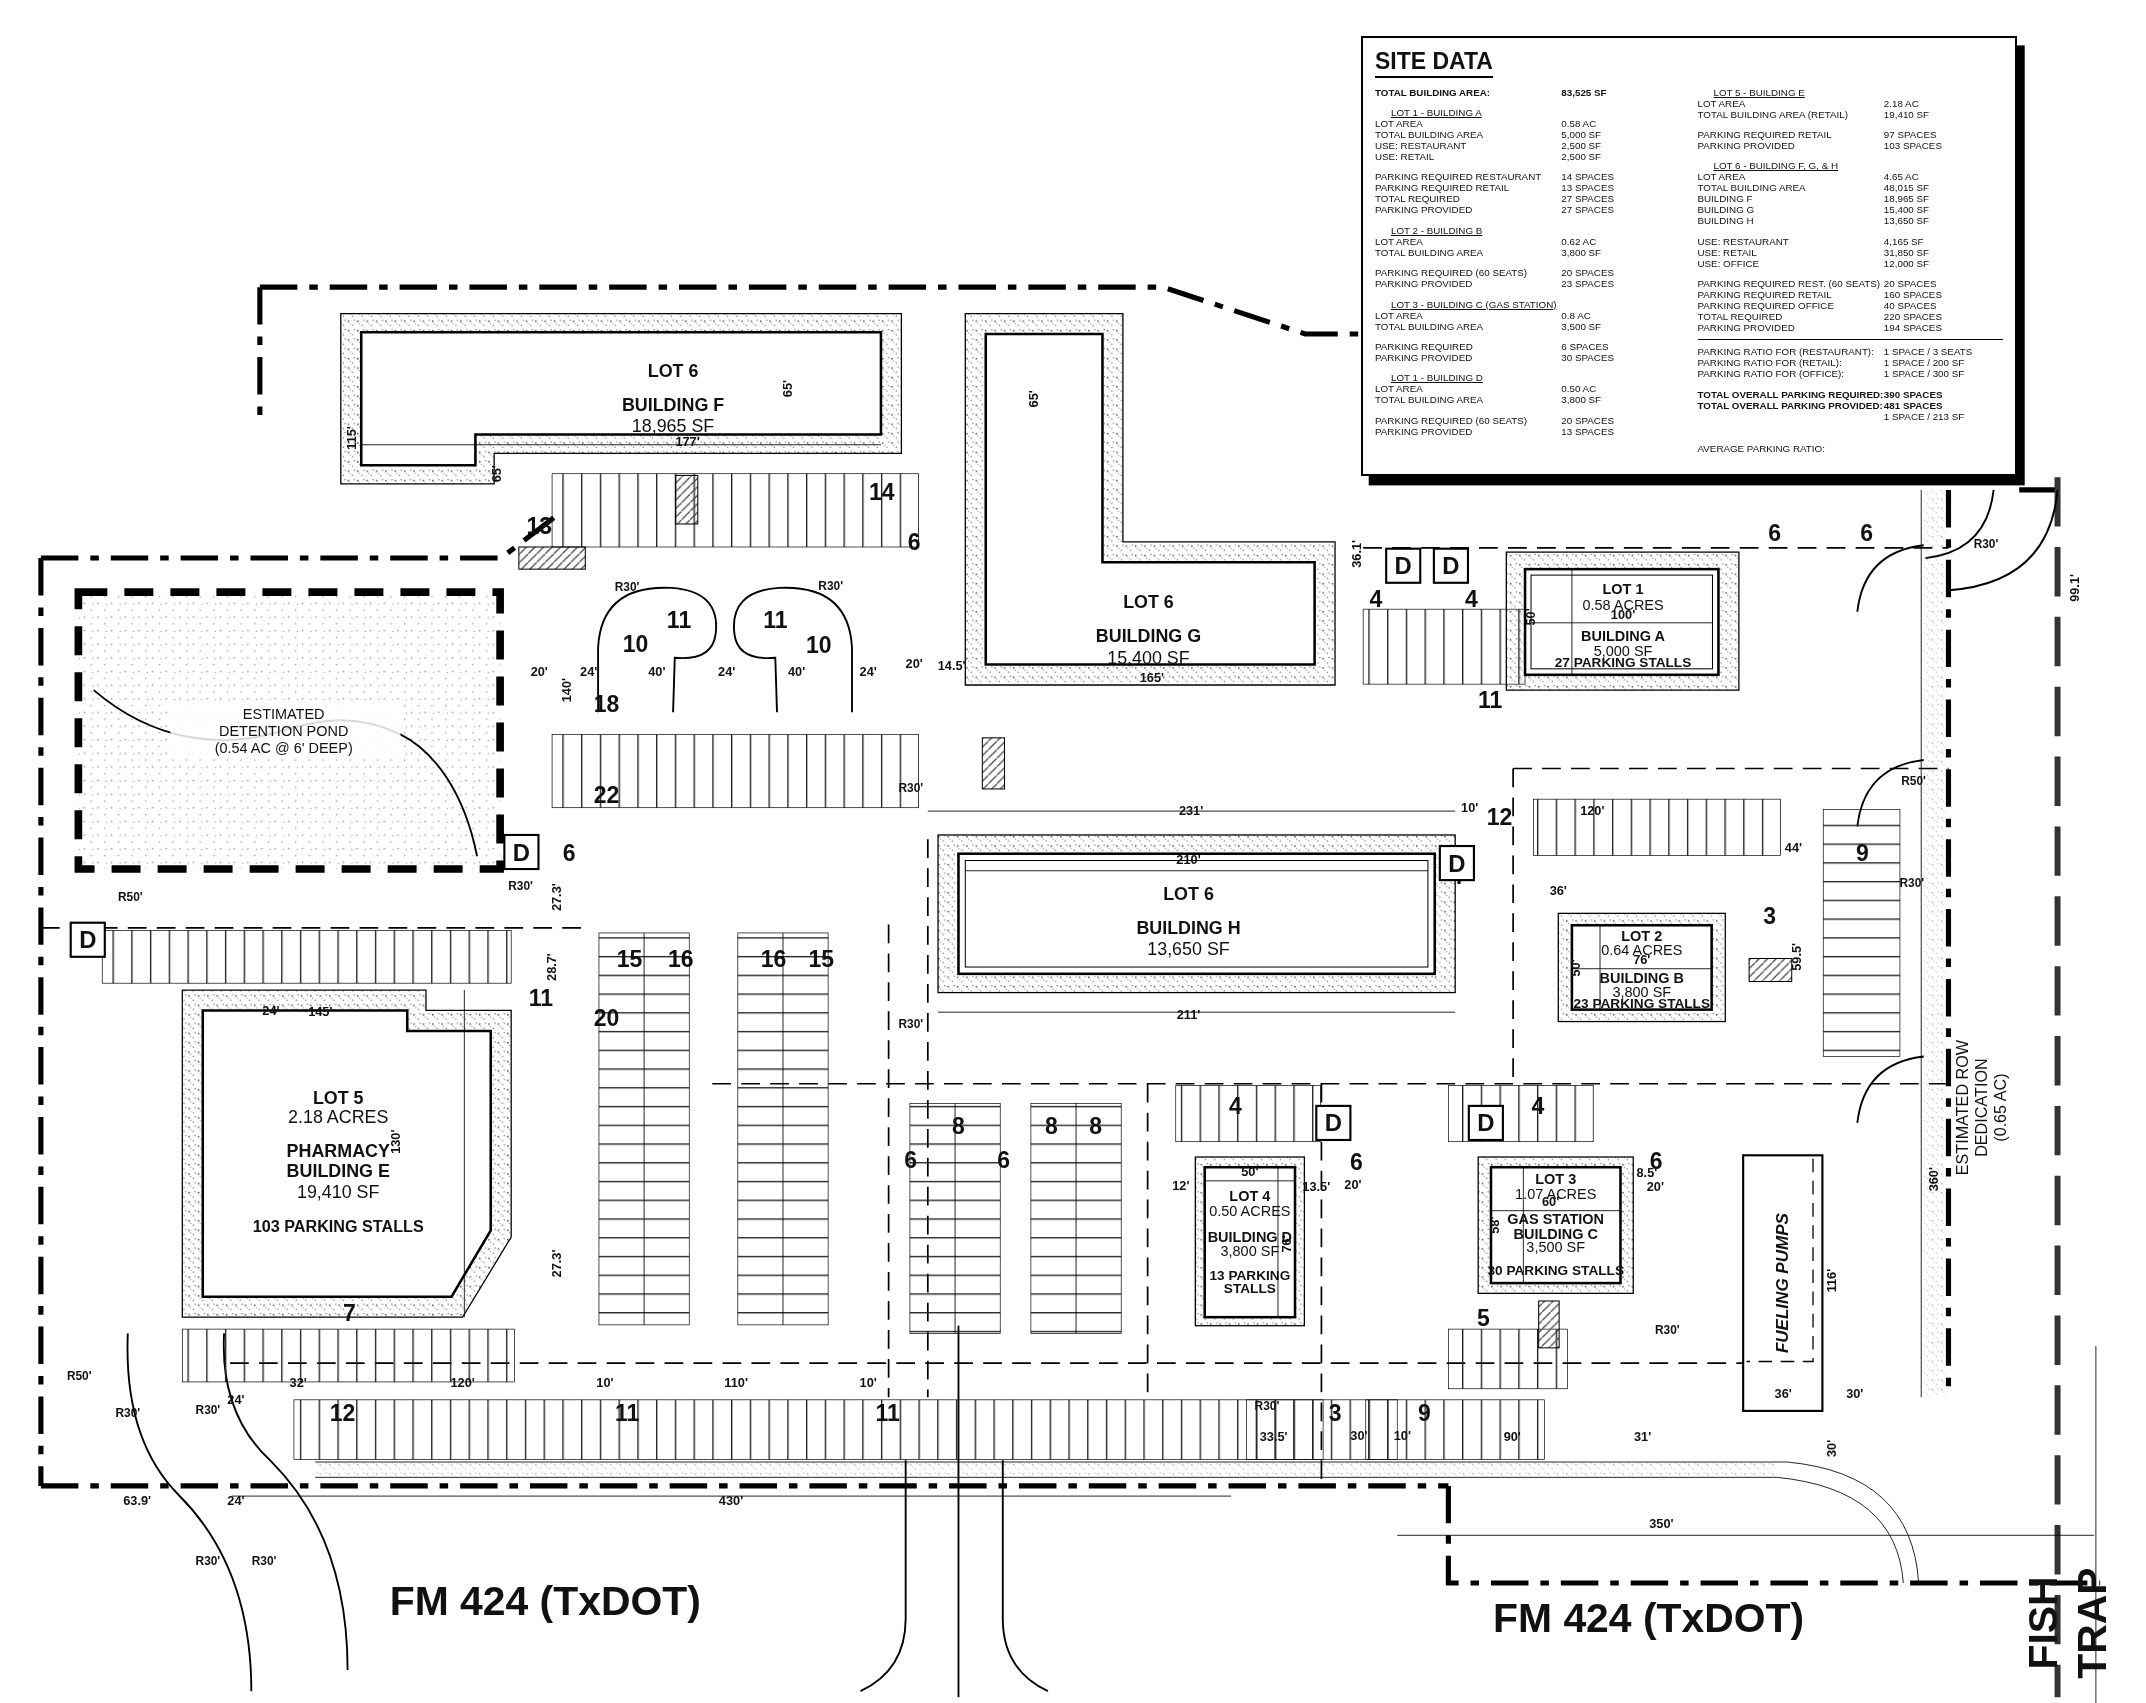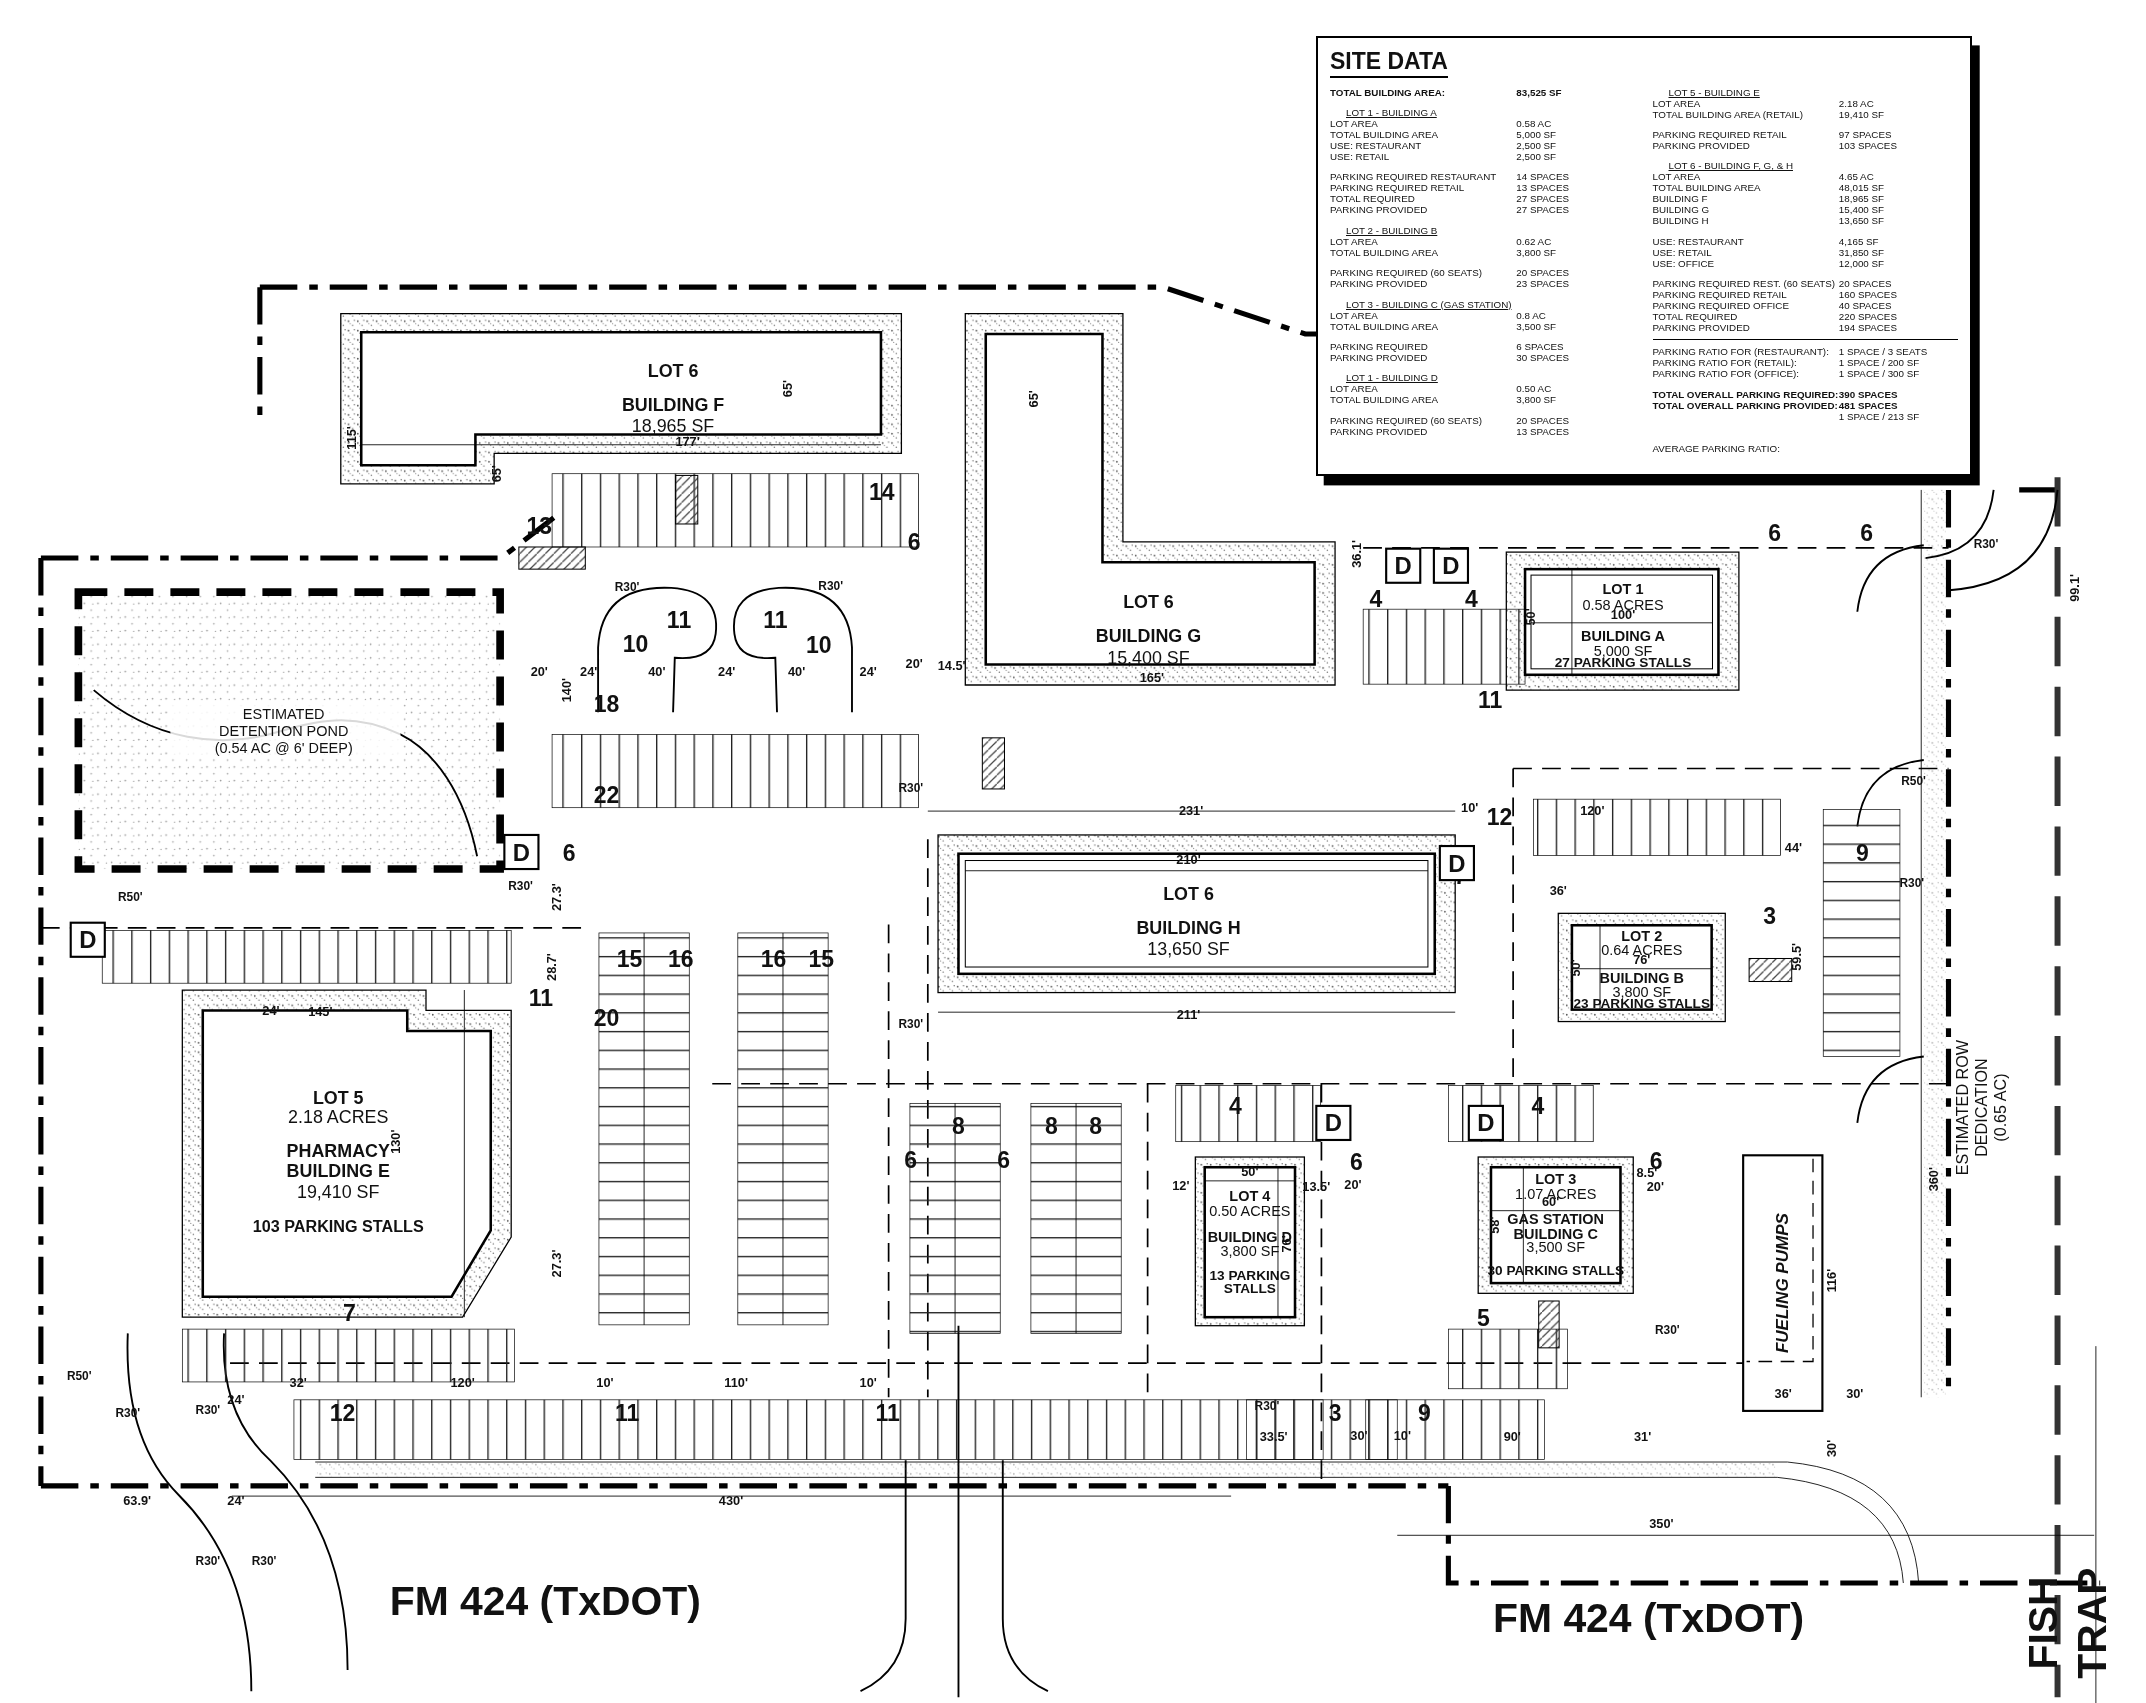--- a/index.html
+++ b/index.html
@@ -22,21 +22,21 @@
   .road{font-weight:bold;font-size:48px;text-anchor:middle;}
   .dmt{font-weight:bold;font-size:28px;text-anchor:middle;}
   .bnd{fill:none;stroke:#000;stroke-width:6;stroke-dasharray:44 14 10 14;}
   .bnd2{fill:none;stroke:#333;stroke-width:7;stroke-dasharray:58 24;}
   .lot{fill:none;stroke:#000;stroke-width:2;stroke-dasharray:22 12;}
   .thin{fill:none;stroke:#000;stroke-width:2.2;}
   .fine{fill:none;stroke:#000;stroke-width:1;}
   .pband{stroke:#000;stroke-width:.8;}
   .hisl{fill:url(#hatch);stroke:#000;stroke-width:1.2;}
   
-  .sd{position:absolute;left:1316px;top:36px;width:656px;height:440px;background:#fff;
+  .sd{position:absolute;left:1361px;top:36px;width:656px;height:440px;background:#fff;
       border:2.6px solid #000;box-shadow:7.7px 9.4px 0 #000;box-sizing:border-box;
       padding:10.2px 12px;z-index:5;}
   .sd-title{font-size:23px;font-weight:bold;border-bottom:2.6px solid #000;display:inline-block;
             padding-bottom:0.9px;margin-bottom:8.5px;}
   .sd-cols{display:flex;gap:17px;}
   .sd-col{flex:1;font-size:9.8px;line-height:11px;}
   .sd-h{font-weight:normal;text-decoration:underline;margin-left:16px;}
   .sd-r{display:flex;}
   .sd-r .l{flex:0 0 61%;}
   .sd-r .v{flex:1;}

